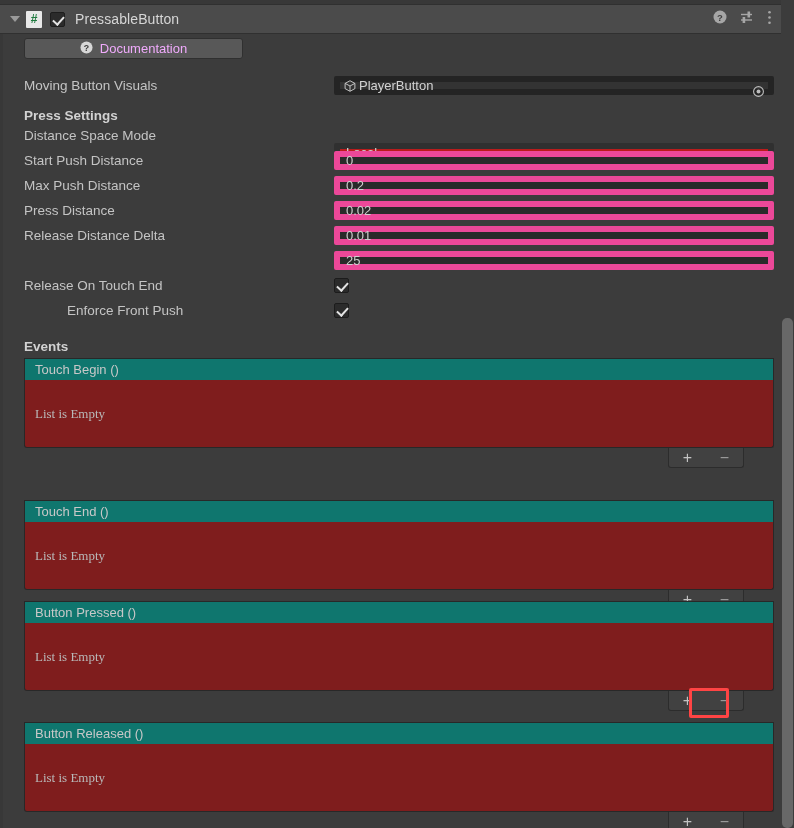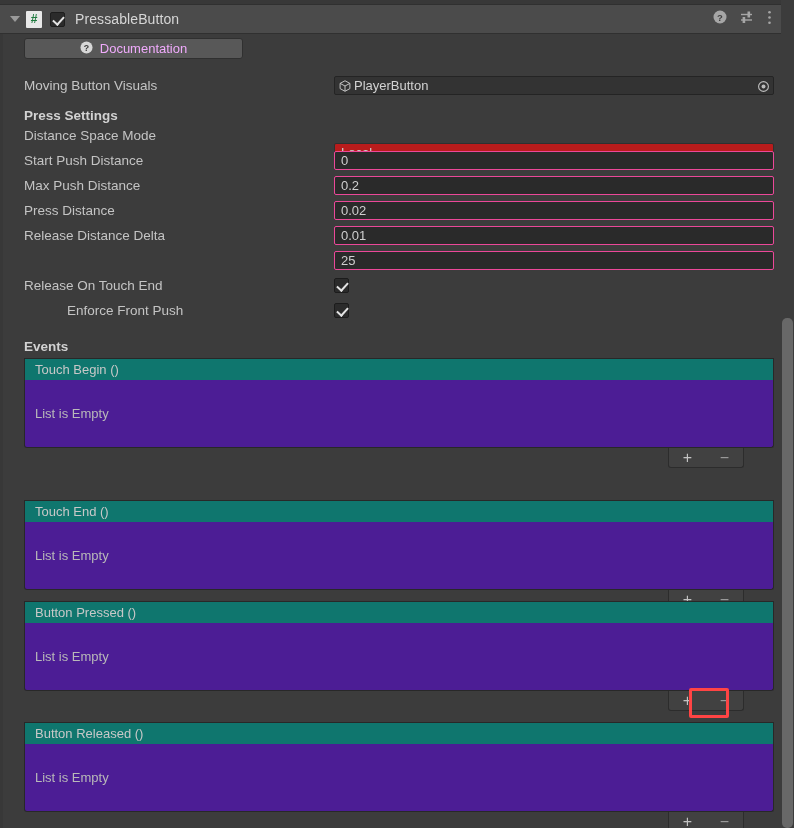--- a/index.html
+++ b/index.html
@@ -97,21 +97,21 @@
     font-size: 13.5px; color: #c4c4c4;
     white-space: nowrap;
   }
   .section-label {
     font-weight: bold; color: #d2d2d2;
   }
   .field {
     position: absolute; left: 334px;
     height: 19px; width: 440px;
     background: #2a2a2a;
-    border: 1px solid #ec4899;
+    border: 6px solid #ec4899;
     border-radius: 2px;
     display: flex; align-items: center;
     font-size: 13px; color: #cfcfcf;
     padding-left: 6px;
     cursor: text;
   }
   .field.objfield {
     background: #333333; border-color: #242424;
     padding-left: 3px; gap: 2px;
   }
@@ -161,27 +161,27 @@
     height: 22px;
     background: #0f766e;
     border: 1px solid #282828;
     border-bottom: none;
     display: flex; align-items: center;
     padding-left: 10px;
     font-size: 13px; color: #c8c8c8;
   }
   .event-body {
     height: 68px;
-    background: #4c1d95;
+    background: #7f1d1d;
     border: 1px solid #282828;
     border-top: none;
     border-radius: 0 0 3px 3px;
     display: flex; align-items: center;
     padding-left: 10px;
-    font-size: 13px; color: #b9b9b9;
+    font-size: 13px; color: #b9b9b9; font-family: Liberation Serif, serif;
   }
   .event-footer {
     position: relative;
     height: 20px;
   }
   .plusminus {
     position: absolute; right: 30px; top: 0;
     width: 76px; height: 20px;
     background: #414141;
     border: 1px solid #2c2c2c;

